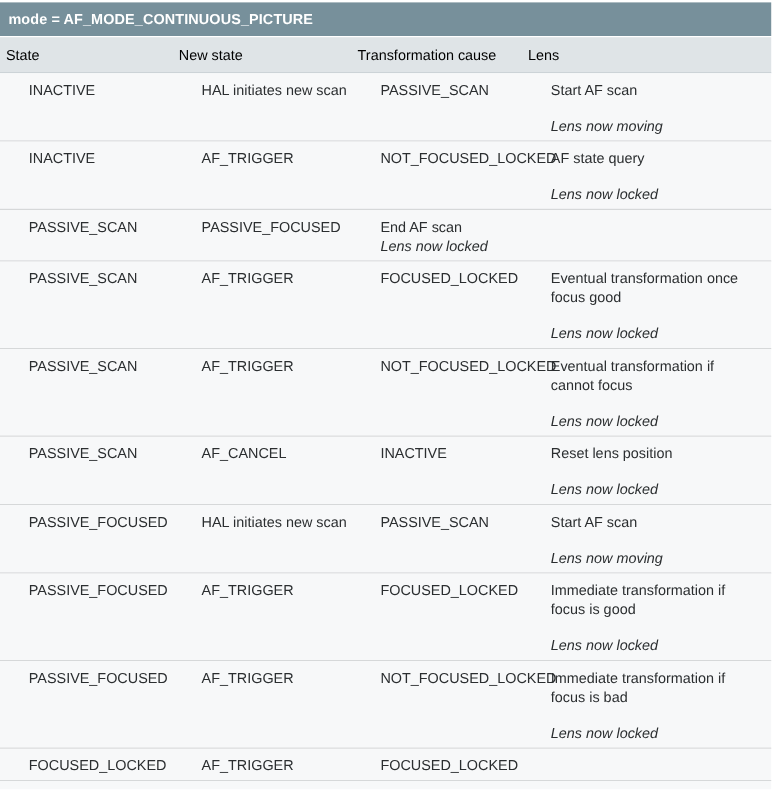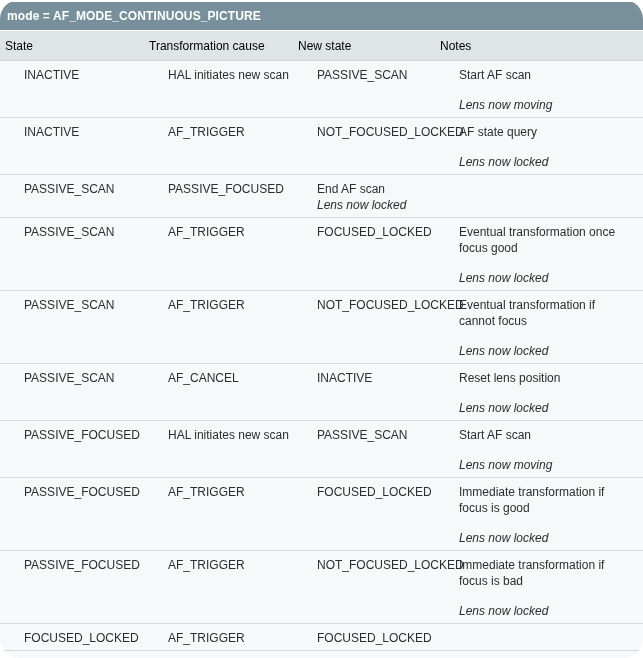--- a/index.html
+++ b/index.html
@@ -5,21 +5,20 @@
   * { box-sizing: border-box; }
   html, body { margin: 0; padding: 0; background: #ffffff; }
   body { font-family: "Liberation Sans", sans-serif; }
 
   .page {
     width: 643px;
     height: 658px;
     overflow: hidden;
     background: #ffffff;
     padding-top: 2px;
-    border-radius: 19px;
   }
 
   .mode-bar {
     height: 28px;
     background: #77909b;
     color: #ffffff;
     font-weight: bold;
     font-size: 12px;
     line-height: 28px;
     padding-left: 7px;
@@ -69,23 +68,23 @@
 <body>
 
 <div class="page">
 
   <div class="mode-bar">
     <span>mode = AF_MODE_CONTINUOUS_PICTURE</span>
   </div>
 
   <div class="grid-row thead">
     <div class="cell c0">State</div>
+    <div class="cell c2">New state</div>
     <div class="cell c1">Transformation cause</div>
-    <div class="cell c2">New state</div>
-    <div class="cell c3">Notes</div>
+    <div class="cell c3">Lens</div>
   </div>
 
   <div id="tbody">
       <div class="grid-row trow">
         <div class="cell c0">INACTIVE</div>
         <div class="cell c1">HAL initiates new scan</div>
         <div class="cell c2">PASSIVE_SCAN</div>
         <div class="cell c3">
           <p>Start AF scan</p>
           <p>Lens now moving</p>

